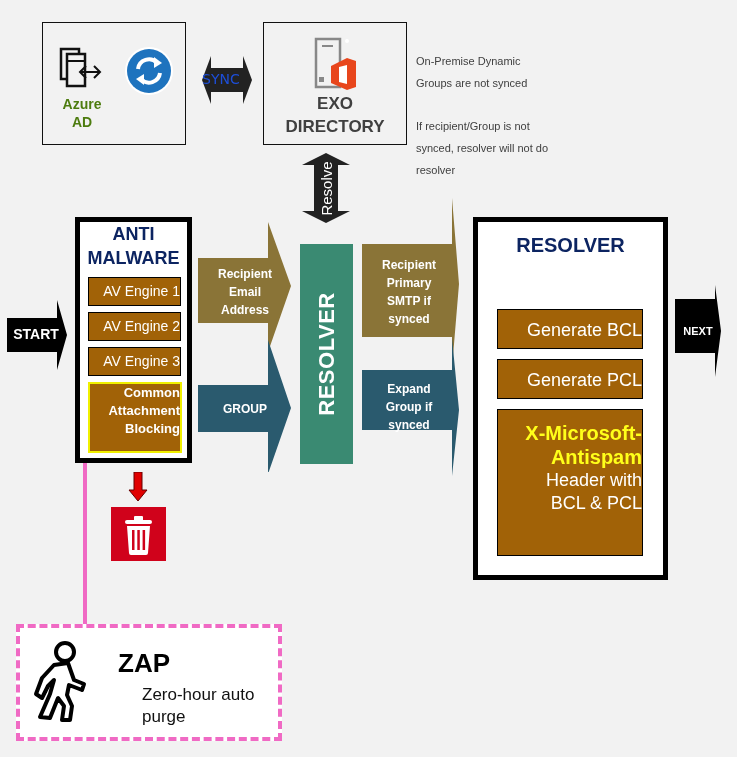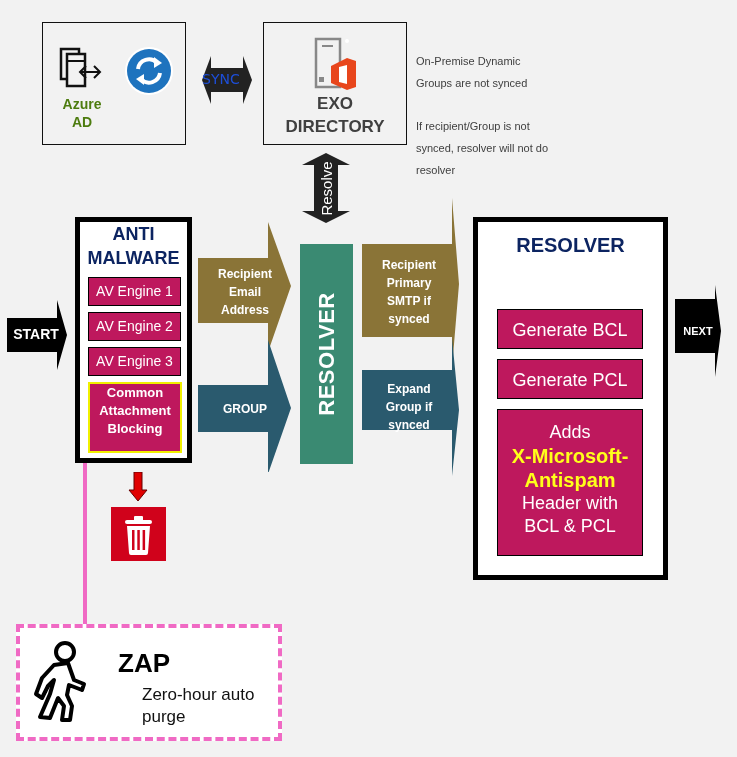--- a/index.html
+++ b/index.html
@@ -6,21 +6,21 @@
   body { width:737px; height:757px; background:#f2f2f2; position:relative; overflow:hidden; font-family:"Liberation Sans", sans-serif; }
   .abs { position:absolute; }
   .box { position:absolute; box-sizing:border-box; }
   .azure-box { left:42px; top:22px; width:144px; height:123px; border:1px solid #111; background:#f2f2f2; }
   .azure-label { left:52px; top:95px; width:60px; text-align:center; font-weight:bold; font-size:14px; color:#4d7c0f; line-height:18px; }
   .exo-box { left:263px; top:22px; width:144px; height:123px; border:1px solid #111; background:#f2f2f2; }
   .exo-label { left:263px; top:92px; width:144px; text-align:center; font-weight:bold; font-size:17px; color:#404040; line-height:23px; }
   .note { left:416px; font-size:11px; color:#404040; line-height:22px;margin-top:40px; }
   .am-box { left:75px; top:217px; width:117px; height:246px; border:5px solid #000; background:#fff; }
   .am-title { left:80px; top:222px; width:107px; text-align:center; font-weight:bold; font-size:18px; color:#0c2461; line-height:24px; }
-  .navy { position:absolute; background:#be185d; color:#fff; text-align:center; box-sizing:border-box; border:1px solid #000; }
+  .navy { position:absolute; background:#a16207; color:#fff; text-align:right; box-sizing:border-box; border:1px solid #000; }
   .av { left:88px; width:93px; height:29px; line-height:27px; font-size:14px; }
   .cab { left:88px; top:382px; width:94px; height:71px; border:2px solid #f0f000; font-weight:bold; font-size:13px; line-height:18px; padding-top:0; }
   .ph-box { left:473px; top:217px; width:195px; height:363px; border:5px solid #000; background:#fff; }
   .ph-title { left:478px; top:231px; width:185px; text-align:center; font-weight:bold; font-size:20px; color:#0c2461; line-height:28px; }
   .gen { left:497px; width:146px; height:40px; line-height:40px; font-size:18px; }
   .adds { left:497px; top:409px; width:146px; height:147px; font-size:18px; line-height:23px; padding-top:11px; }
   .adds .yel { color:#ffff1a; font-weight:bold; font-size:20px; line-height:24px; }
   .resolver { left:300px; top:244px; width:53px; height:220px; background:#3a8a72; }
   .resolver-label { left:300px; top:244px; width:53px; height:220px; display:flex; align-items:center; justify-content:center; }
   .resolver-label span { transform:rotate(-90deg); white-space:nowrap; color:#fff; font-weight:bold; font-size:22px; letter-spacing:0.5px; }
@@ -143,21 +143,20 @@
   <div>synced</div>
 </div>
 
 <div class="box ph-box"></div>
 <div class="abs ph-title">
   <div>RESOLVER</div>
 </div>
 <div class="navy gen" style="top:309px">Generate BCL</div>
 <div class="navy gen" style="top:359px">Generate PCL</div>
 <div class="navy adds">
-  <div>Adds</div>
   <div class="yel">X-Microsoft-</div>
   <div class="yel">Antispam</div>
   <div>Header with</div>
   <div>BCL &amp; PCL</div>
 </div>
 
 <svg class="abs" style="left:675px;top:285px" width="48" height="92">
   <polygon points="0,14 40,14 40,0 46,46 40,92 40,68 0,68" fill="#000"></polygon>
 </svg>
 <div class="abs" style="left:675px;top:325px;width:46px;text-align:center;color:#fff;font-weight:bold;font-size:11px">NEXT</div>

